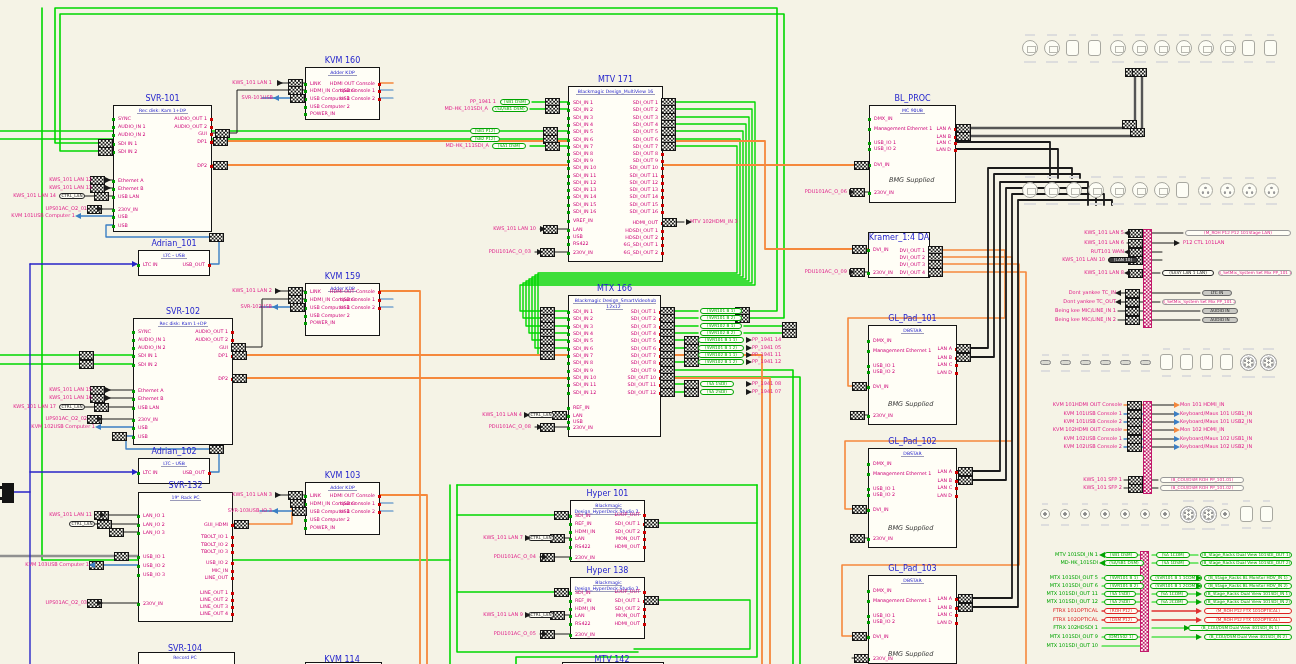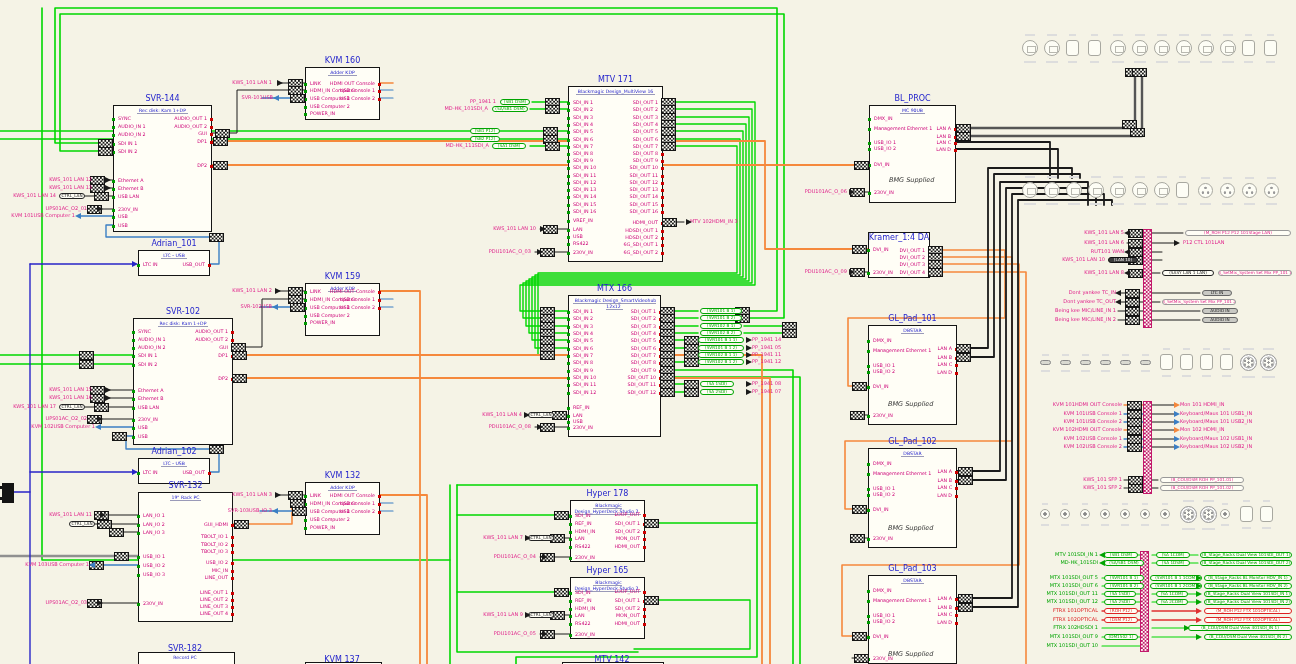--- a/index.html
+++ b/index.html
@@ -227,21 +227,21 @@
       <div class="port" style="right: 4px; top: 10.5px;">AUDIO_OUT 1</div>
       <div class="tick" style="right: -2px; top: 19.5px; background: rgb(204, 0, 0);"></div>
       <div class="port" style="right: 4px; top: 18.5px;">AUDIO_OUT 2</div>
       <div class="tick" style="right: -2px; top: 26.5px; background: rgb(204, 0, 0);"></div>
       <div class="port" style="right: 4px; top: 25.5px;">GUI</div>
       <div class="tick" style="right: -2px; top: 34.5px; background: rgb(204, 0, 0);"></div>
       <div class="port" style="right: 4px; top: 33.5px;">DP1</div>
       <div class="tick" style="right: -2px; top: 58.5px; background: rgb(204, 0, 0);"></div>
       <div class="port" style="right: 4px; top: 57.5px;">DP2</div>
     </div>
-    <div class="blk-title" style="left: 162.5px; top: 95px;">SVR-144</div>
+    <div class="blk-title" style="left: 162.5px; top: 95px;">SVR-101</div>
     <div class="blk" style="left: 133px; top: 318px; width: 100px; height: 127px;">
       <div class="blk-sub"><span>Rec disk: Kam 1+DP</span></div>
       <div class="tick" style="left: -2px; top: 11.5px; background: rgb(0, 153, 0);"></div>
       <div class="port" style="left: 4px; top: 10.5px;">SYNC</div>
       <div class="tick" style="left: -2px; top: 19.5px; background: rgb(0, 153, 0);"></div>
       <div class="port" style="left: 4px; top: 18.5px;">AUDIO_IN 1</div>
       <div class="tick" style="left: -2px; top: 27.5px; background: rgb(0, 153, 0);"></div>
       <div class="port" style="left: 4px; top: 26.5px;">AUDIO_IN 2</div>
       <div class="tick" style="left: -2px; top: 35.5px; background: rgb(0, 153, 0);"></div>
       <div class="port" style="left: 4px; top: 34.5px;">SDI IN 1</div>
@@ -379,21 +379,21 @@
       <div class="port" style="left: 4px; top: 34.5px;">USB Computer 2</div>
       <div class="tick" style="left: -2px; top: 43.5px; background: rgb(0, 153, 0);"></div>
       <div class="port" style="left: 4px; top: 42.5px;">POWER_IN</div>
       <div class="tick" style="right: -2px; top: 11.5px; background: rgb(204, 0, 0);"></div>
       <div class="port" style="right: 4px; top: 10.5px;">HDMI OUT Console</div>
       <div class="tick" style="right: -2px; top: 19.5px; background: rgb(204, 0, 0);"></div>
       <div class="port" style="right: 4px; top: 18.5px;">USB Console 1</div>
       <div class="tick" style="right: -2px; top: 27.5px; background: rgb(204, 0, 0);"></div>
       <div class="port" style="right: 4px; top: 26.5px;">USB Console 2</div>
     </div>
-    <div class="blk-title" style="left: 342.5px; top: 472px;">KVM 132</div>
+    <div class="blk-title" style="left: 342.5px; top: 472px;">KVM 103</div>
     <div class="blk" style="left: 568px; top: 86px; width: 95px; height: 176px;">
       <div class="blk-sub"><span>Blackmagic Design_MultiView 16</span></div>
       <div class="tick" style="left: -2px; top: 14.5px; background: rgb(0, 153, 0);"></div>
       <div class="port" style="left: 4px; top: 13.5px;">SDI_IN 1</div>
       <div class="tick" style="left: -2px; top: 21.5px; background: rgb(0, 153, 0);"></div>
       <div class="port" style="left: 4px; top: 20.5px;">SDI_IN 2</div>
       <div class="tick" style="left: -2px; top: 29.5px; background: rgb(0, 153, 0);"></div>
       <div class="port" style="left: 4px; top: 28.5px;">SDI_IN 3</div>
       <div class="tick" style="left: -2px; top: 36.5px; background: rgb(0, 153, 0);"></div>
       <div class="port" style="left: 4px; top: 35.5px;">SDI_IN 4</div>
@@ -553,21 +553,21 @@
       <div class="port" style="right: 4px; top: 11.5px;">LOOP_OUT</div>
       <div class="tick" style="right: -2px; top: 21.5px; background: rgb(204, 0, 0);"></div>
       <div class="port" style="right: 4px; top: 20.5px;">SDI_OUT 1</div>
       <div class="tick" style="right: -2px; top: 29.5px; background: rgb(204, 0, 0);"></div>
       <div class="port" style="right: 4px; top: 28.5px;">SDI_OUT 2</div>
       <div class="tick" style="right: -2px; top: 36.5px; background: rgb(204, 0, 0);"></div>
       <div class="port" style="right: 4px; top: 35.5px;">MON_OUT</div>
       <div class="tick" style="right: -2px; top: 44.5px; background: rgb(204, 0, 0);"></div>
       <div class="port" style="right: 4px; top: 43.5px;">HDMI_OUT</div>
     </div>
-    <div class="blk-title" style="left: 607.5px; top: 490px;">Hyper 178</div>
+    <div class="blk-title" style="left: 607.5px; top: 490px;">Hyper 101</div>
     <div class="blk" style="left: 570px; top: 577px; width: 75px; height: 62px;">
       <div class="blk-sub"><span>Blackmagic Design_HyperDeck Studio 2</span></div>
       <div class="tick" style="left: -2px; top: 13.5px; background: rgb(0, 153, 0);"></div>
       <div class="port" style="left: 4px; top: 12.5px;">SDI_IN</div>
       <div class="tick" style="left: -2px; top: 21.5px; background: rgb(0, 153, 0);"></div>
       <div class="port" style="left: 4px; top: 20.5px;">REF_IN</div>
       <div class="tick" style="left: -2px; top: 29.5px; background: rgb(0, 153, 0);"></div>
       <div class="port" style="left: 4px; top: 28.5px;">HDMI_IN</div>
       <div class="tick" style="left: -2px; top: 36.5px; background: rgb(0, 153, 0);"></div>
       <div class="port" style="left: 4px; top: 35.5px;">LAN</div>
@@ -579,21 +579,21 @@
       <div class="port" style="right: 4px; top: 11.5px;">LOOP_OUT</div>
       <div class="tick" style="right: -2px; top: 21.5px; background: rgb(204, 0, 0);"></div>
       <div class="port" style="right: 4px; top: 20.5px;">SDI_OUT 1</div>
       <div class="tick" style="right: -2px; top: 29.5px; background: rgb(204, 0, 0);"></div>
       <div class="port" style="right: 4px; top: 28.5px;">SDI_OUT 2</div>
       <div class="tick" style="right: -2px; top: 36.5px; background: rgb(204, 0, 0);"></div>
       <div class="port" style="right: 4px; top: 35.5px;">MON_OUT</div>
       <div class="tick" style="right: -2px; top: 44.5px; background: rgb(204, 0, 0);"></div>
       <div class="port" style="right: 4px; top: 43.5px;">HDMI_OUT</div>
     </div>
-    <div class="blk-title" style="left: 607.5px; top: 567px;">Hyper 165</div>
+    <div class="blk-title" style="left: 607.5px; top: 567px;">Hyper 138</div>
     <div class="blk" style="left: 869px; top: 105px; width: 87px; height: 98px;">
       <div class="blk-sub"><span>MC 90UB</span></div>
       <div class="tick" style="left: -2px; top: 11.5px; background: rgb(0, 153, 0);"></div>
       <div class="port" style="left: 4px; top: 10.5px;">DMX_IN</div>
       <div class="tick" style="left: -2px; top: 21.5px; background: rgb(0, 153, 0);"></div>
       <div class="port" style="left: 4px; top: 20.5px;">Management Ethernet 1</div>
       <div class="tick" style="left: -2px; top: 35.5px; background: rgb(0, 153, 0);"></div>
       <div class="port" style="left: 4px; top: 34.5px;">USB_IO 1</div>
       <div class="tick" style="left: -2px; top: 41.5px; background: rgb(0, 153, 0);"></div>
       <div class="port" style="left: 4px; top: 40.5px;">USB_IO 2</div>
@@ -695,24 +695,24 @@
       <div class="port" style="right: 4px; top: 20.5px;">LAN A</div>
       <div class="tick" style="right: -2px; top: 30.5px; background: rgb(204, 0, 0);"></div>
       <div class="port" style="right: 4px; top: 29.5px;">LAN B</div>
       <div class="tick" style="right: -2px; top: 37.5px; background: rgb(204, 0, 0);"></div>
       <div class="port" style="right: 4px; top: 36.5px;">LAN C</div>
       <div class="tick" style="right: -2px; top: 45.5px; background: rgb(204, 0, 0);"></div>
       <div class="port" style="right: 4px; top: 44.5px;">LAN D</div>
     </div>
     <div class="blk-title" style="left: 912.5px; top: 565px;">GL_Pad_103</div>
     <div class="note" style="left: 888px; top: 650px;">BMG Supplied</div>
-    <div class="blk-title" style="left: 185px; top: 645px;">SVR-182</div>
+    <div class="blk-title" style="left: 185px; top: 645px;">SVR-104</div>
     <div style="position: absolute; left: 185px; top: 655px; transform: translateX(-50%); color: rgb(35, 35, 204); font-size: 4.6px; z-index: 3; white-space: nowrap;">Record PC</div>
     <div class="pb-rect" style="left: 138px; top: 652px; width: 95px; height: 12px;"></div>
-    <div class="blk-title" style="left: 342px; top: 656px;">KVM 137</div>
+    <div class="blk-title" style="left: 342px; top: 656px;">KVM 114</div>
     <div class="pb-rect" style="left: 305px; top: 662px; width: 75px; height: 2px;"></div>
     <div class="blk-title" style="left: 612px; top: 656px;">MTV 142</div>
     <div class="pb-rect" style="left: 562px; top: 662px; width: 100px; height: 2px;"></div>
     <div class="hatch" style="left: 90px; top: 176px;"></div>
     <div class="hatch" style="left: 90px; top: 184px;"></div>
     <div class="hatch" style="left: 94px; top: 192px;"></div>
     <div class="hatch" style="left: 87px; top: 205px;"></div>
     <div class="hatch" style="left: 98px; top: 139px;"></div>
     <div class="hatch" style="left: 98px; top: 147px;"></div>
     <div class="hatch" style="left: 213px; top: 137px;"></div>

